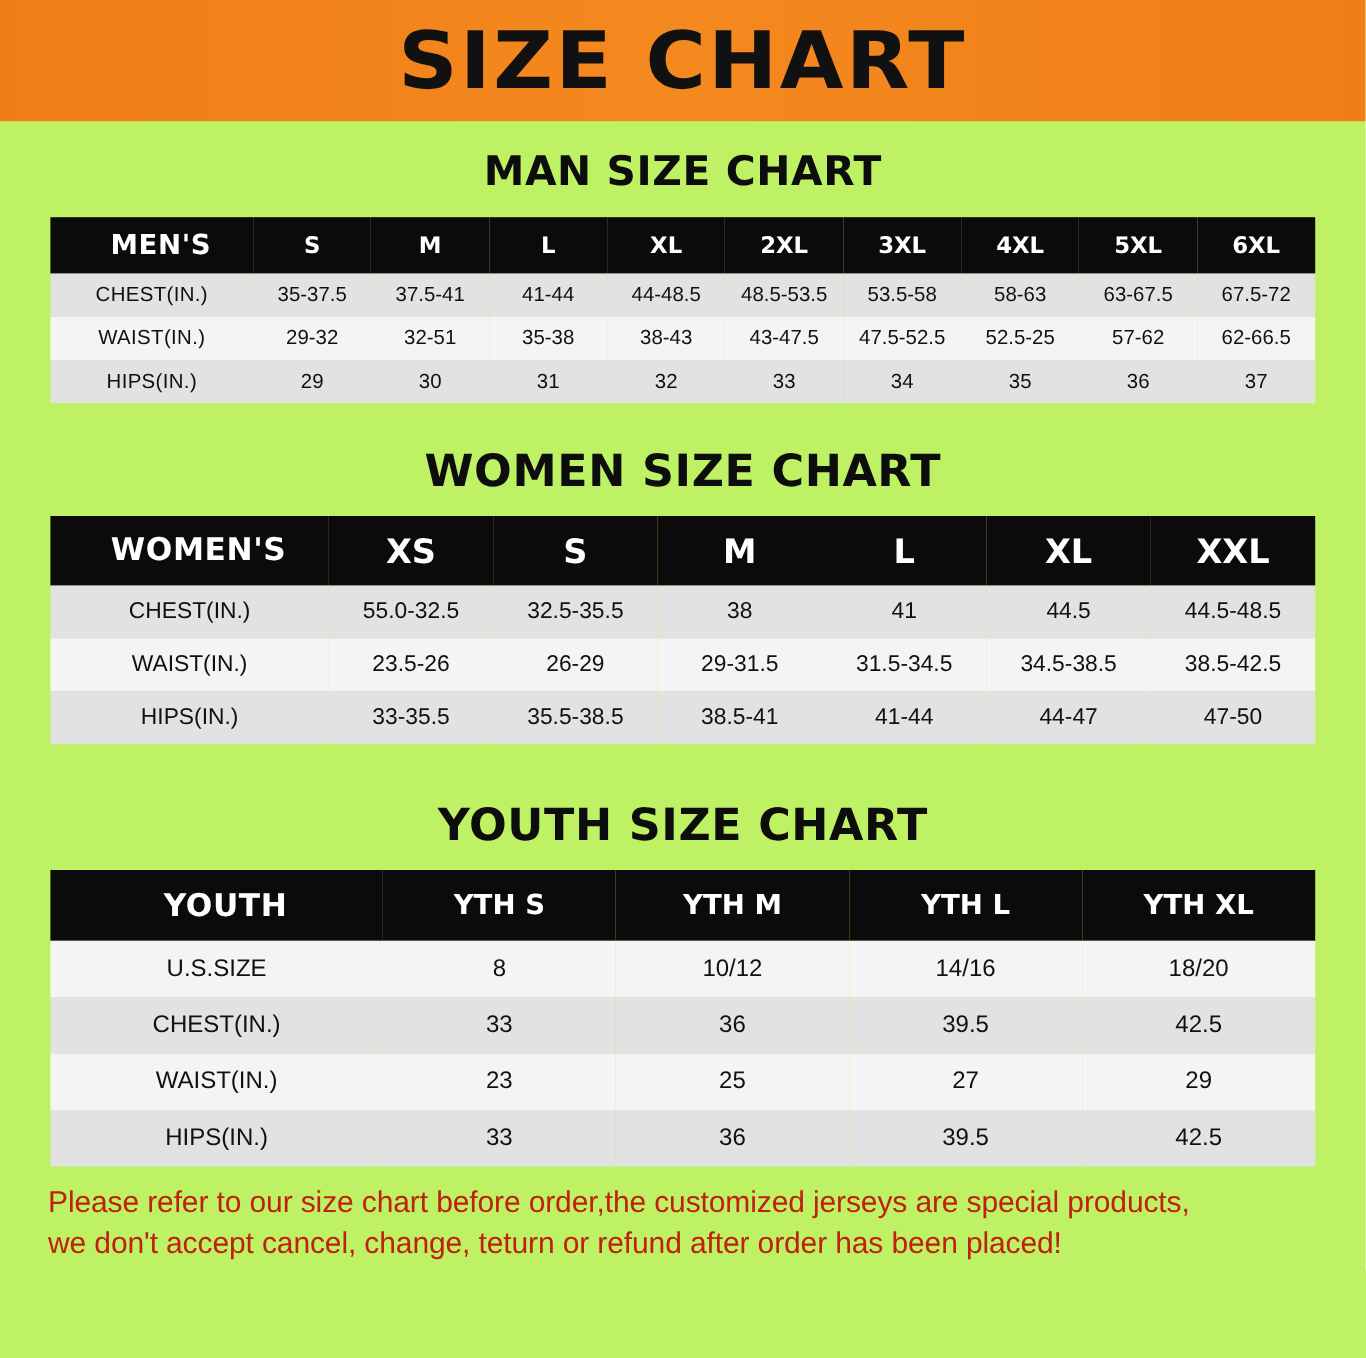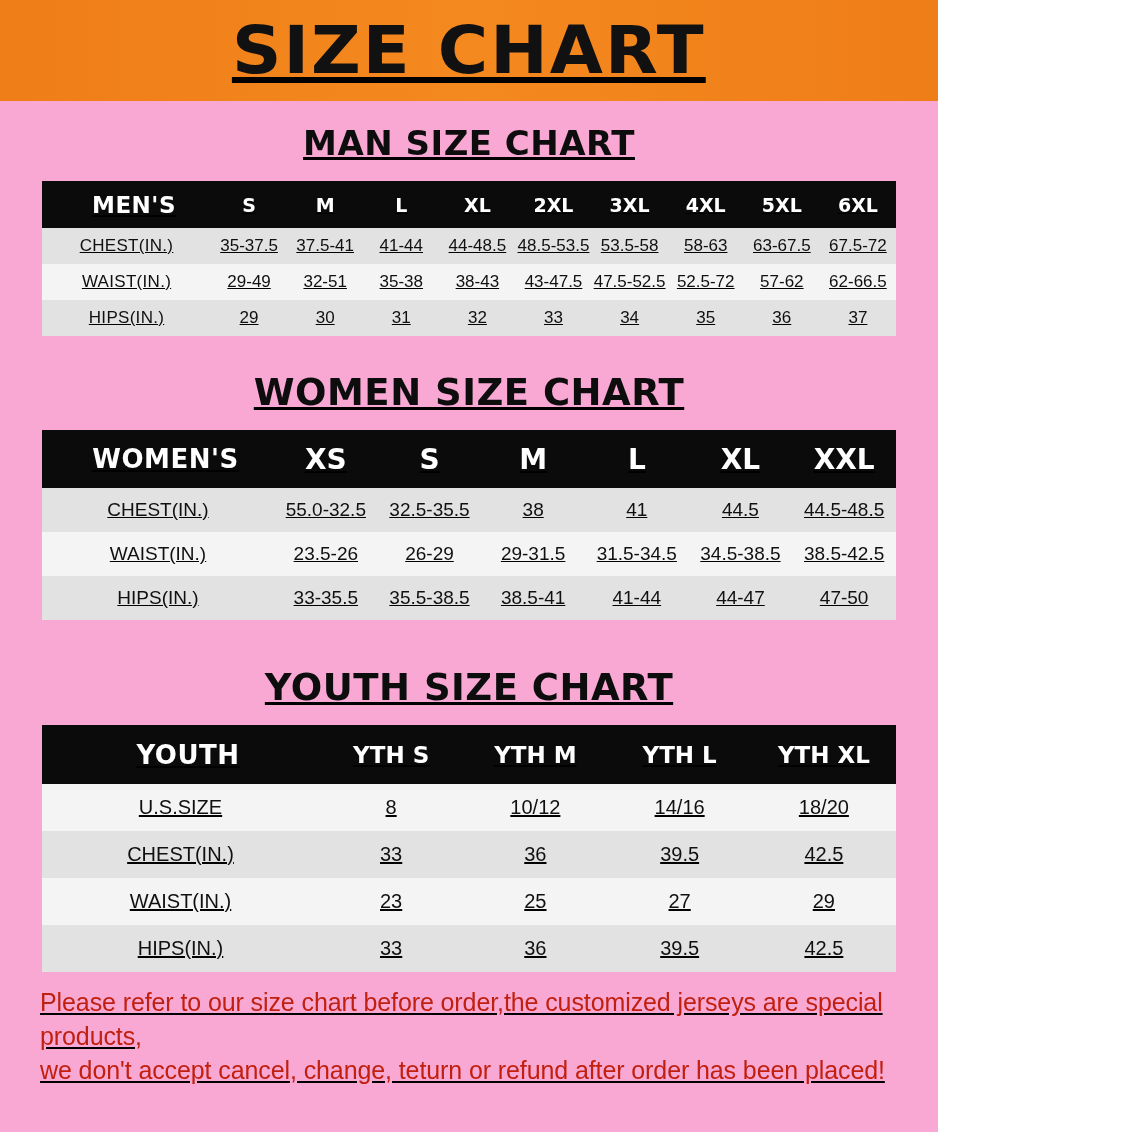--- a/index.html
+++ b/index.html
@@ -8,24 +8,23 @@
   }
   body {
     width: 1138px;
     height: 1132px;
     background: #ffffff;
     font-family: "Liberation Sans", sans-serif;
     overflow: hidden;
   }
   .page {
     position: relative;
-    width: 938px;
+    width: 1138px;
     height: 1132px;
-    background: #f9a8d4;
-    text-decoration: underline;
+    background: #bef264;
   }
 
   
   .banner {
     height: 101px;
     background: #f07e1a;
     background: linear-gradient(90deg,#ef7d18 0%, #f4891f 50%, #ef7d18 100%);
     display: flex;
     align-items: center;
     justify-content: center;
@@ -150,27 +149,27 @@
           <td>41-44</td>
           <td>44-48.5</td>
           <td>48.5-53.5</td>
           <td>53.5-58</td>
           <td>58-63</td>
           <td>63-67.5</td>
           <td>67.5-72</td>
         </tr>
         <tr class="row-alt-b">
           <td class="rowlabel">WAIST(IN.)</td>
-          <td>29-49</td>
+          <td>29-32</td>
           <td>32-51</td>
           <td>35-38</td>
           <td>38-43</td>
           <td>43-47.5</td>
           <td>47.5-52.5</td>
-          <td>52.5-72</td>
+          <td>52.5-25</td>
           <td>57-62</td>
           <td>62-66.5</td>
         </tr>
         <tr class="row-alt-a">
           <td class="rowlabel">HIPS(IN.)</td>
           <td>29</td>
           <td>30</td>
           <td>31</td>
           <td>32</td>
           <td>33</td>

